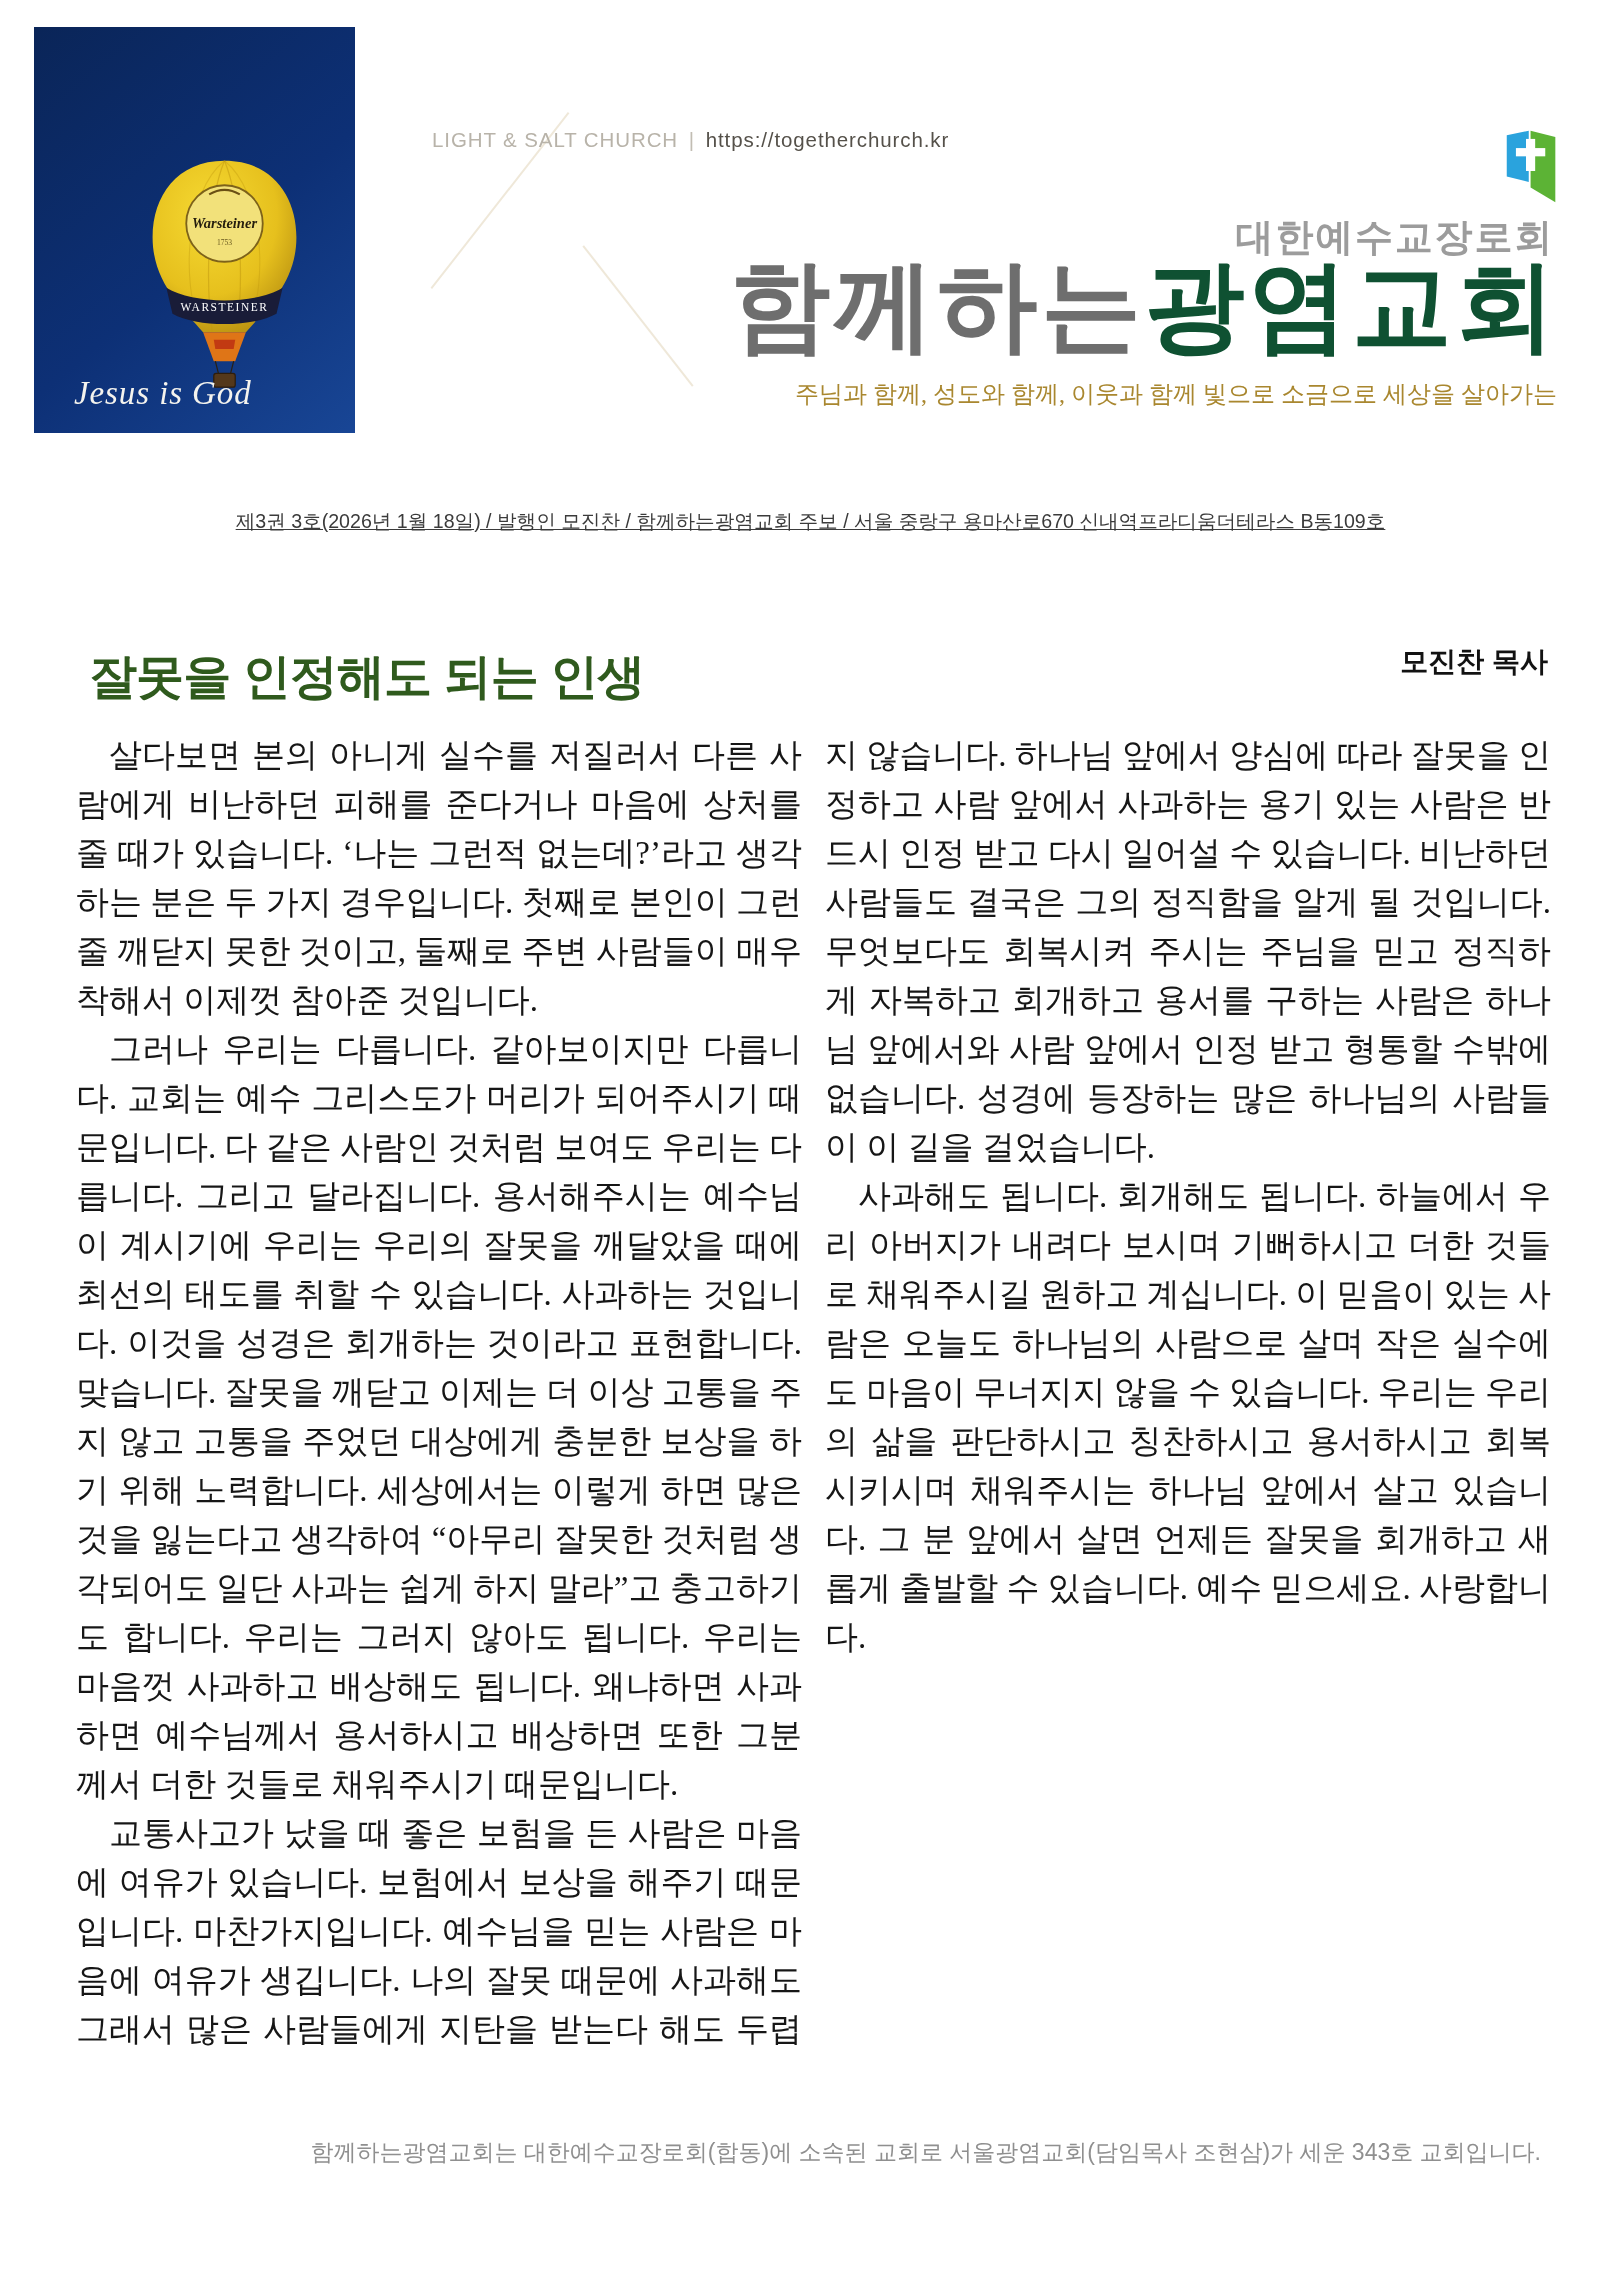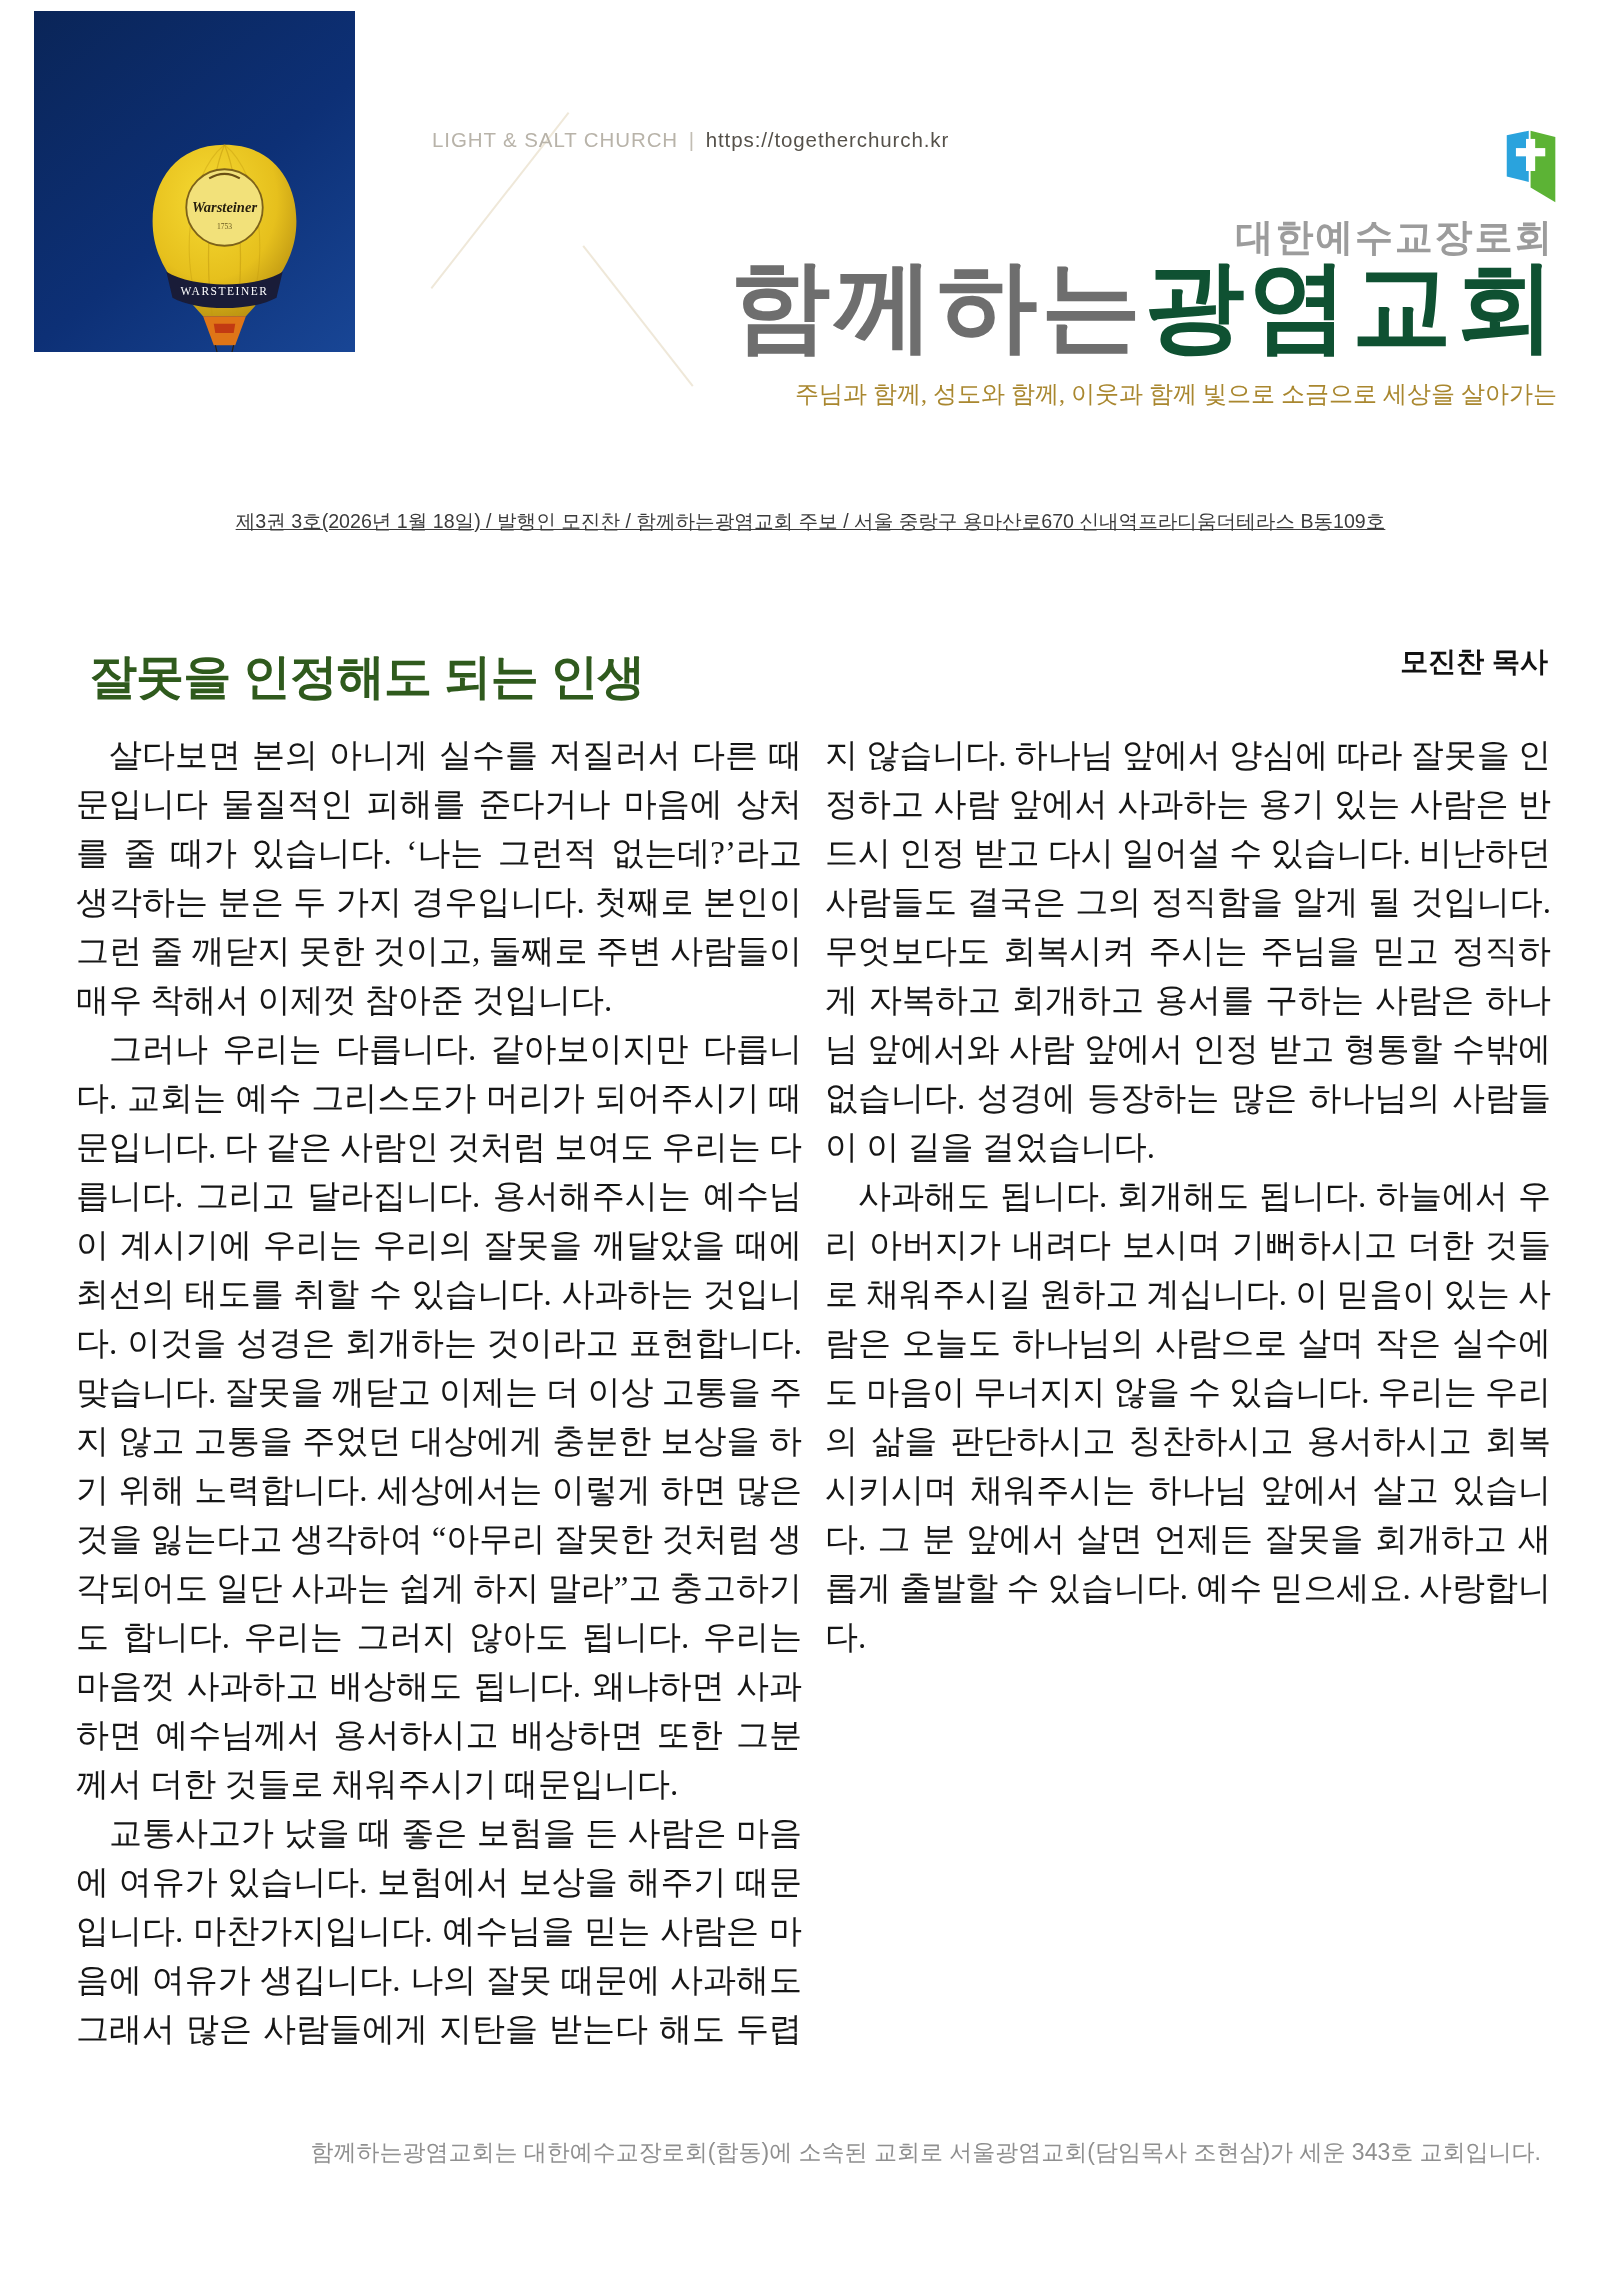--- a/index.html
+++ b/index.html
@@ -6,21 +6,21 @@
   body{
     position:relative;
     width:1621px;height:2273px;
     background:#ffffff;
     font-family:"Liberation Sans","DejaVu Sans",sans-serif;
     overflow:hidden;
   }
 
   
   .panel{
-    position:absolute;left:34px;top:11px;width:321px;height:341px;
+    position:absolute;left:34px;top:27px;width:321px;height:406px;
     background:linear-gradient(140deg,#0a2558 0%,#0d3076 55%,#1c4da0 115%);
     overflow:hidden;
   }
   .balloon{position:absolute;left:114px;top:132px;width:153px;height:230px;}
   .panel-caption{
     position:absolute;left:40px;top:348px;
     font-family:"Liberation Serif","DejaVu Serif",serif;
     font-style:italic;font-size:33px;color:#f4f3ee;letter-spacing:0.9px;
   }
 
@@ -142,20 +142,20 @@
 </div>
 
 <div class="masthead-subtitle">주님과 함께, 성도와 함께, 이웃과 함께 빛으로 소금으로 세상을 살아가는</div>
 
 <div class="pub-info">제3권 3호(2026년 1월 18일) / 발행인 모진찬 / 함께하는광염교회 주보 / 서울 중랑구 용마산로670 신내역프라디움더테라스 B동109호</div>
 
 <div class="article-title">잘못을 인정해도 되는 인생</div>
 <div class="article-author">모진찬 목사</div>
 
 <div class="article-body">
-  <p>살다보면 본의 아니게 실수를 저질러서 다른 때문입니다 물질적인 피해를 준다거나 마음에 상처를 줄 때가 있습니다. ‘나는 그런적 없는데?’라고 생각하는 분은 두 가지 경우입니다. 첫째로 본인이 그런 줄 깨닫지 못한 것이고, 둘째로 주변 사람들이 매우 착해서 이제껏 참아준 것입니다.</p>
+  <p>살다보면 본의 아니게 실수를 저질러서 다른 사람에게 비난하던 피해를 준다거나 마음에 상처를 줄 때가 있습니다. ‘나는 그런적 없는데?’라고 생각하는 분은 두 가지 경우입니다. 첫째로 본인이 그런 줄 깨닫지 못한 것이고, 둘째로 주변 사람들이 매우 착해서 이제껏 참아준 것입니다.</p>
   <p>그러나 우리는 다릅니다. 같아보이지만 다릅니다. 교회는 예수 그리스도가 머리가 되어주시기 때문입니다. 다 같은 사람인 것처럼 보여도 우리는 다릅니다. 그리고 달라집니다. 용서해주시는 예수님이 계시기에 우리는 우리의 잘못을 깨달았을 때에 최선의 태도를 취할 수 있습니다. 사과하는 것입니다. 이것을 성경은 회개하는 것이라고 표현합니다. 맞습니다. 잘못을 깨닫고 이제는 더 이상 고통을 주지 않고 고통을 주었던 대상에게 충분한 보상을 하기 위해 노력합니다. 세상에서는 이렇게 하면 많은 것을 잃는다고 생각하여 “아무리 잘못한 것처럼 생각되어도 일단 사과는 쉽게 하지 말라”고 충고하기도 합니다. 우리는 그러지 않아도 됩니다. 우리는 마음껏 사과하고 배상해도 됩니다. 왜냐하면 사과하면 예수님께서 용서하시고 배상하면 또한 그분께서 더한 것들로 채워주시기 때문입니다.</p>
   <p>교통사고가 났을 때 좋은 보험을 든 사람은 마음에 여유가 있습니다. 보험에서 보상을 해주기 때문입니다. 마찬가지입니다. 예수님을 믿는 사람은 마음에 여유가 생깁니다. 나의 잘못 때문에 사과해도 그래서 많은 사람들에게 지탄을 받는다 해도 두렵지 않습니다. 하나님 앞에서 양심에 따라 잘못을 인정하고 사람 앞에서 사과하는 용기 있는 사람은 반드시 인정 받고 다시 일어설 수 있습니다. 비난하던 사람들도 결국은 그의 정직함을 알게 될 것입니다. 무엇보다도 회복시켜 주시는 주님을 믿고 정직하게 자복하고 회개하고 용서를 구하는 사람은 하나님 앞에서와 사람 앞에서 인정 받고 형통할 수밖에 없습니다. 성경에 등장하는 많은 하나님의 사람들이 이 길을 걸었습니다.</p>
   <p>사과해도 됩니다. 회개해도 됩니다. 하늘에서 우리 아버지가 내려다 보시며 기뻐하시고 더한 것들로 채워주시길 원하고 계십니다. 이 믿음이 있는 사람은 오늘도 하나님의 사람으로 살며 작은 실수에도 마음이 무너지지 않을 수 있습니다. 우리는 우리의 삶을 판단하시고 칭찬하시고 용서하시고 회복시키시며 채워주시는 하나님 앞에서 살고 있습니다. 그 분 앞에서 살면 언제든 잘못을 회개하고 새롭게 출발할 수 있습니다. 예수 믿으세요. 사랑합니다.</p>
 </div>
 
 <div class="footer-note">함께하는광염교회는 대한예수교장로회(합동)에 소속된 교회로 서울광염교회(담임목사 조현삼)가 세운 343호 교회입니다.</div>
 
 
 </body></html>

